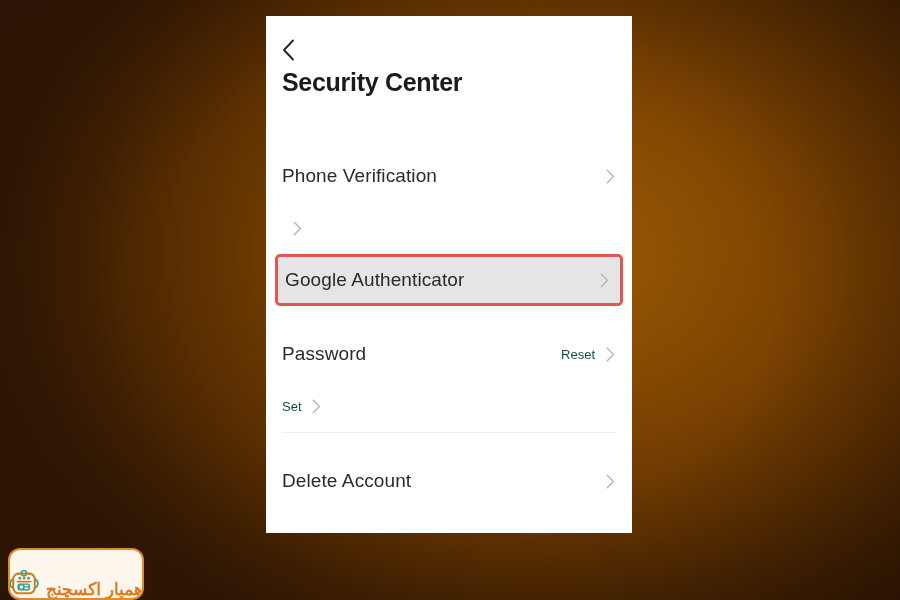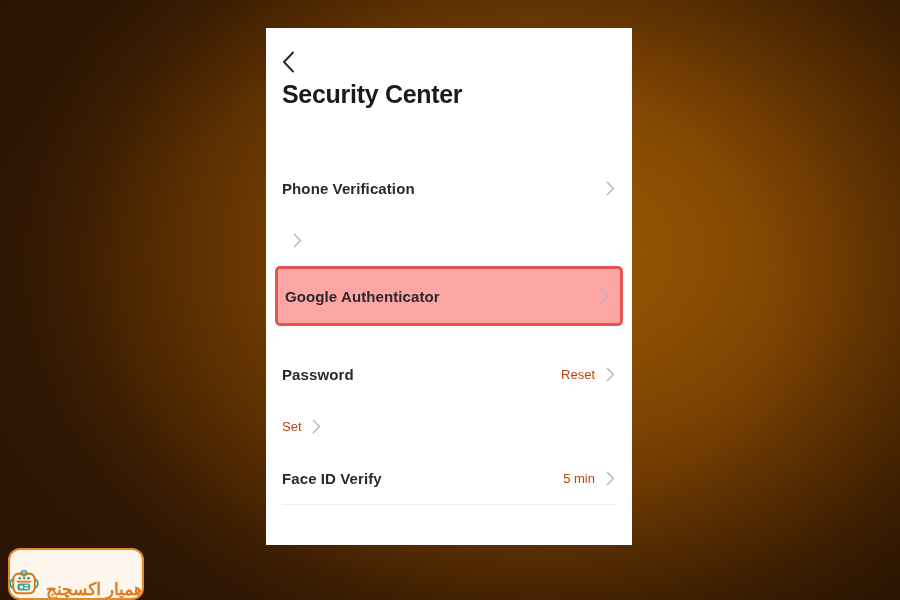--- a/index.html
+++ b/index.html
@@ -46,21 +46,21 @@
       radial-gradient(ellipse 85% 95% at 50% 50%,
         rgba(0,0,0,0) 42%,
         rgba(24,10,0,0.30) 76%,
         rgba(16,6,0,0.62) 100%);
   }
 
   
   .phone-card {
     position: absolute;
     left: 266px;
-    top: 28px;
+    top: 16px;
     width: 366px;
     height: 517px;
     background: #ffffff;
     box-sizing: border-box;
     overflow: hidden;
   }
 
   .card-inner {
     position: relative;
     width: 100%;
@@ -103,30 +103,30 @@
   .row {
     position: relative;
     height: 52px;
     display: flex;
     align-items: center;
     padding: 0 16px 0 16px;
     box-sizing: border-box;
     cursor: pointer;
   }
   .row-label {
-    font-size: 15px;
+    font-size: 19px;
     color: #2a2a2a;
-    font-weight: 700;
+    font-weight: 400;
     letter-spacing: 0.1px;
     flex: 1 1 auto;
     white-space: nowrap;
   }
   .row-value {
     font-size: 13px;
-    color: #c2410c;
+    color: #14532d;
     font-weight: 400;
     margin-right: 9px;
     white-space: nowrap;
   }
   .row-chev {
     width: 12px;
     height: 16px;
     flex: 0 0 auto;
     display: flex;
     align-items: center;
@@ -141,24 +141,24 @@
   .divider {
     height: 1px;
     margin: 0 16px;
     background: #f0ecea;
   }
 
   
   .row.highlight {
     border: 3px solid #e4564f;
     border-radius: 5px;
-    height: 60px;
+    height: 52px;
     margin: 0 9px;
     padding: 0 10px 0 7px;
-    background: #fca5a5;
+    background: #e5e5e5;
   }
 
   
   .watermark {
     position: absolute;
     left: 8px;
     top: 548px;
     width: 136px;
     height: 52px;
     background: #fdf6ec;
@@ -254,29 +254,20 @@
 
         <div class="row">
           <span class="row-value">Set</span>
           <span class="row-chev">
             <svg width="9" height="15" viewBox="0 0 9 15" fill="none">
               <path d="M1.3 1.2 L7.4 7.5 L1.3 13.8" stroke="#b6b6b6" stroke-width="1.4" stroke-linecap="round" stroke-linejoin="round"></path>
             </svg>
           </span>
         </div>
 
-        <div class="row">
-          <span class="row-label">Face ID Verify</span>
-          <span class="row-value">5 min</span>
-          <span class="row-chev">
-            <svg width="9" height="15" viewBox="0 0 9 15" fill="none">
-              <path d="M1.3 1.2 L7.4 7.5 L1.3 13.8" stroke="#b6b6b6" stroke-width="1.4" stroke-linecap="round" stroke-linejoin="round"></path>
-            </svg>
-          </span>
-        </div>
 
         <div class="divider"></div>
         <div class="group-gap-2"></div>
 
         <div class="row">
           <span class="row-label">Delete Account</span>
           <span class="row-value"></span>
           <span class="row-chev">
             <svg width="9" height="15" viewBox="0 0 9 15" fill="none">
               <path d="M1.3 1.2 L7.4 7.5 L1.3 13.8" stroke="#b6b6b6" stroke-width="1.4" stroke-linecap="round" stroke-linejoin="round"></path>

